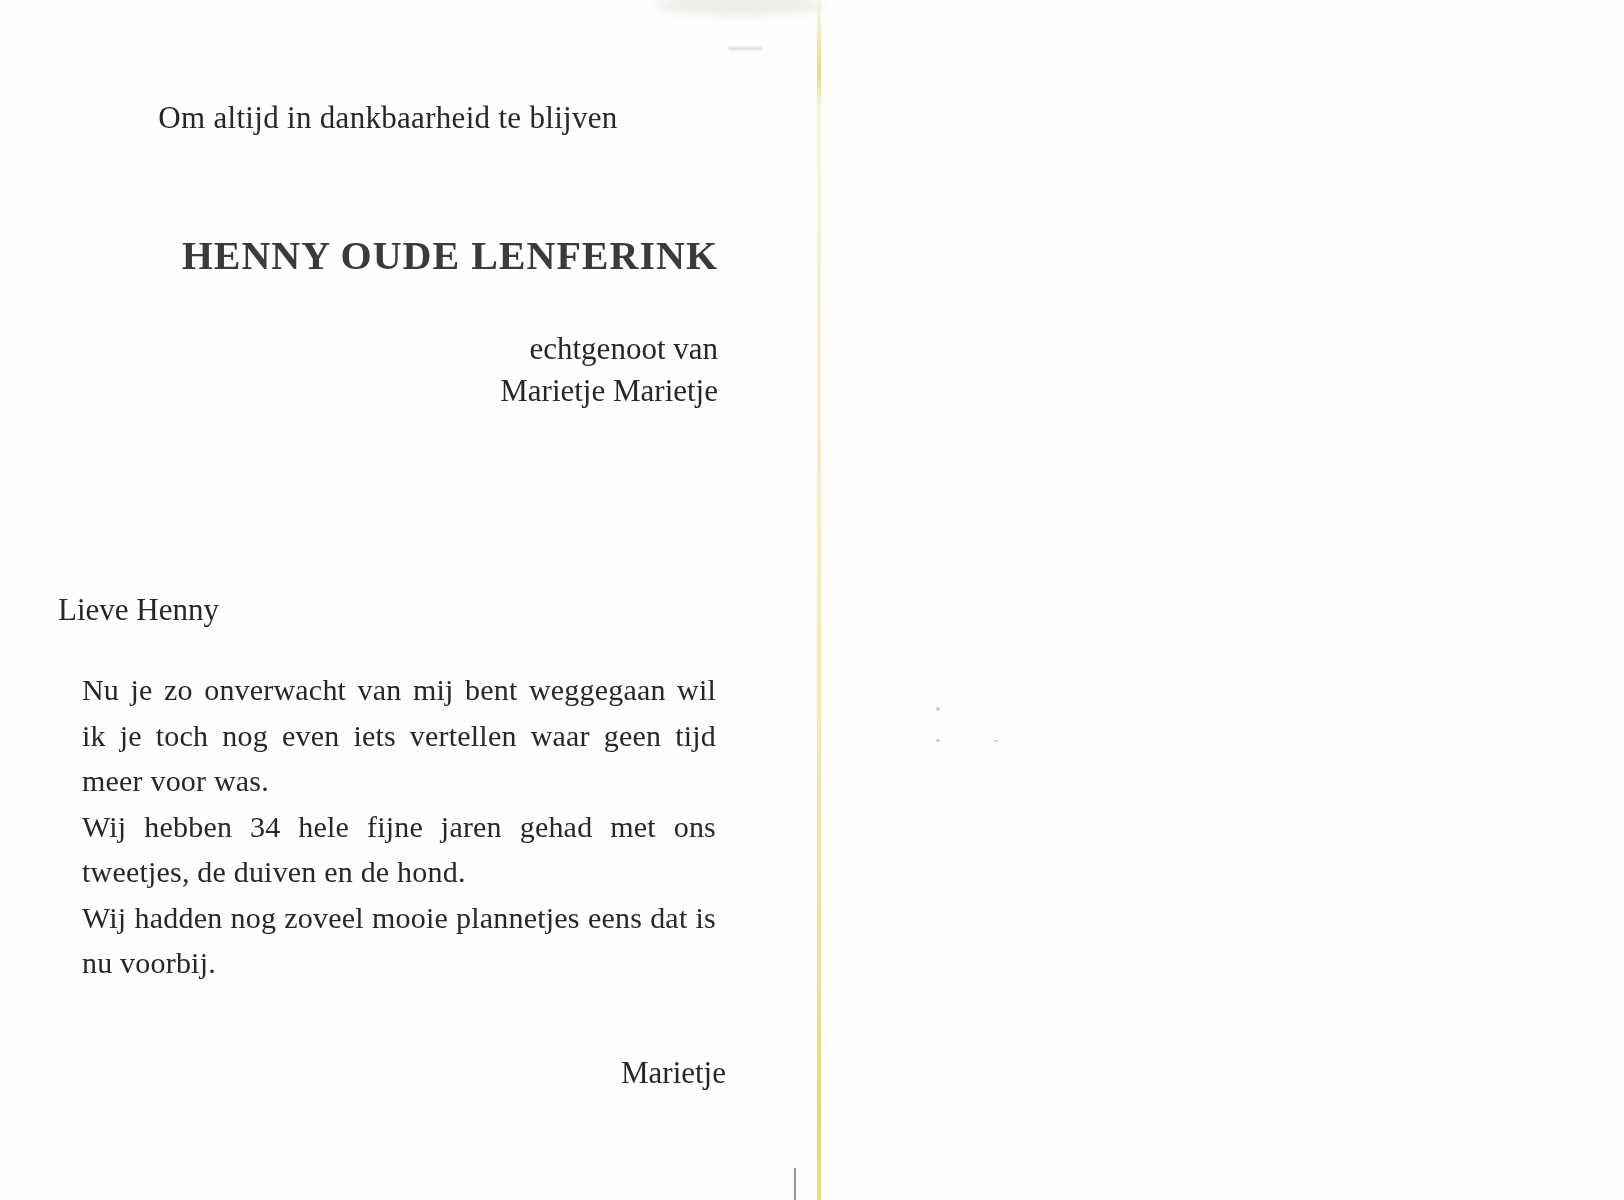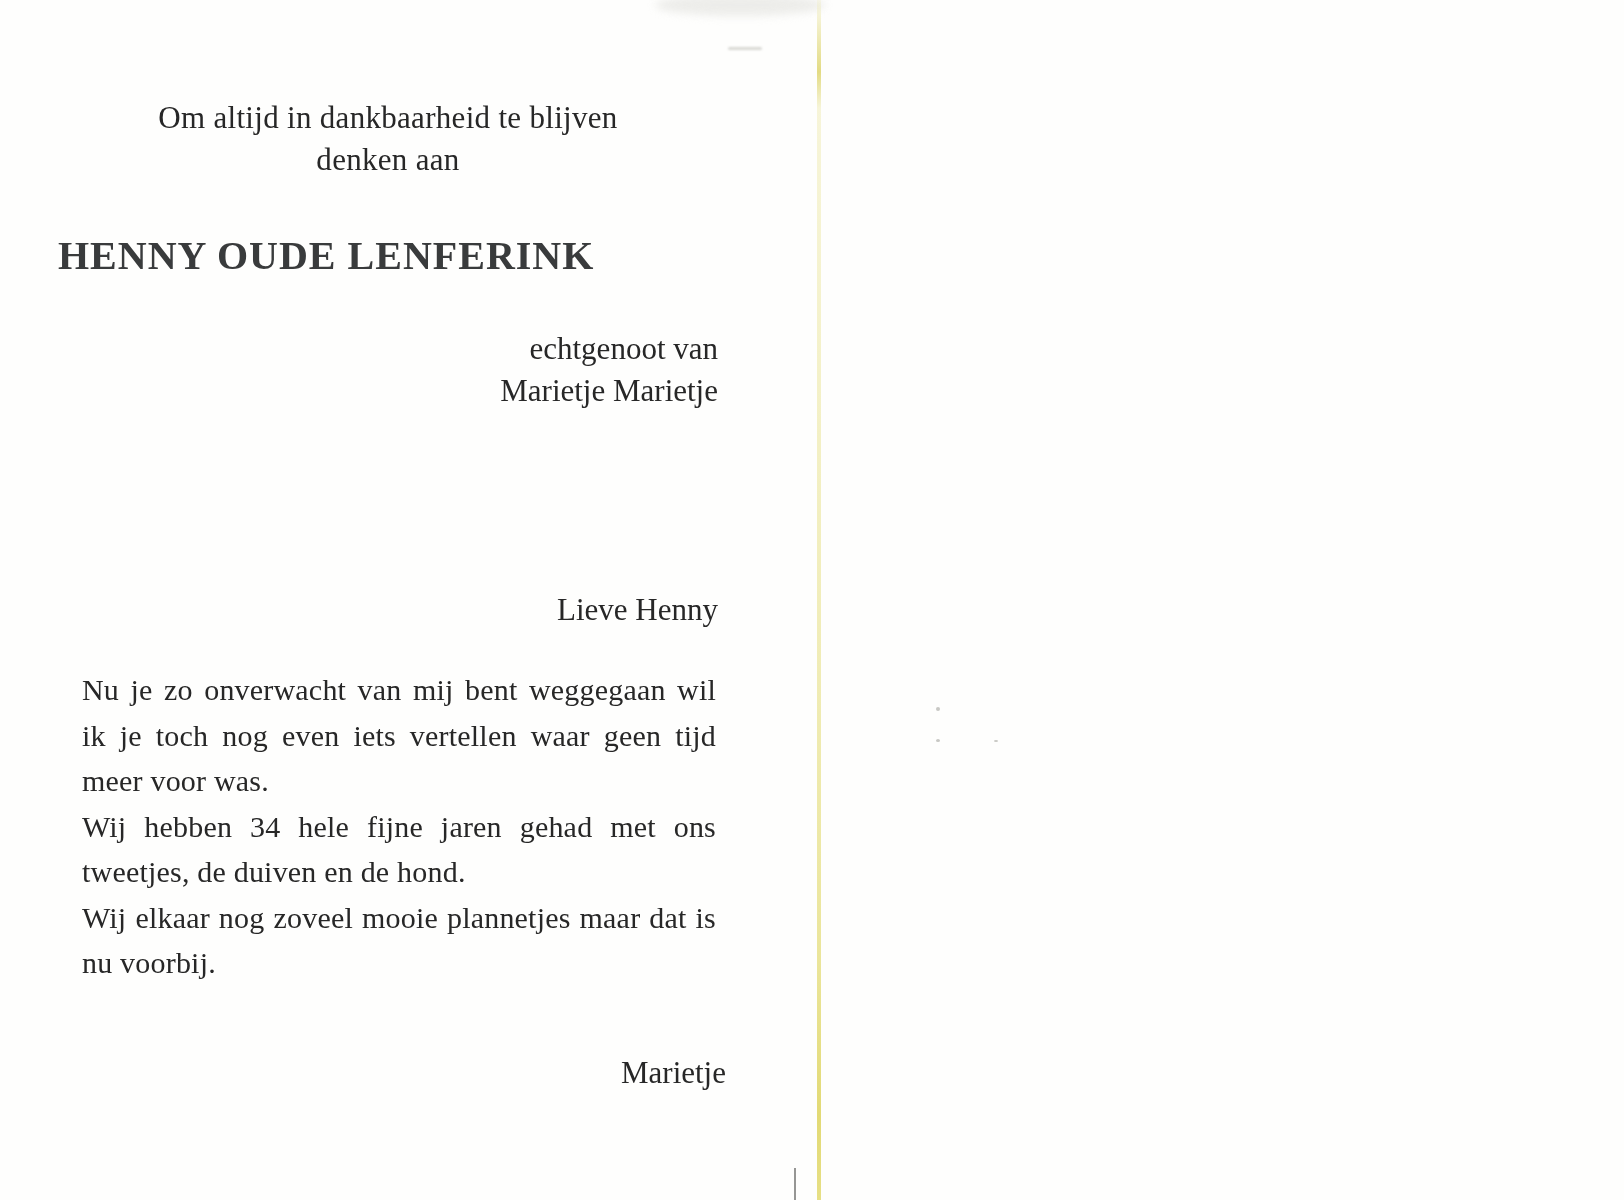--- a/index.html
+++ b/index.html
@@ -49,38 +49,38 @@
 
   
   .intro-block {
     position: absolute; left: 58px; top: 97px; width: 660px;
     text-align: center; font-size: 31px; line-height: 42px;
     letter-spacing: 0.3px;
   }
   .intro-line { display: block; }
   .deceased-name {
     position: absolute; left: 58px; top: 232px; width: 660px;
-    text-align: left; font-size: 40px; font-weight: bold;
+    text-align: right; font-size: 40px; font-weight: bold;
     letter-spacing: 1px; color: #393b3c;
   }
   .relation-block {
     position: absolute; left: 58px; top: 328px; width: 660px;
     text-align: right; font-size: 31px; line-height: 42px;
   }
   .relation-line { display: block; }
   .dates-row {
     position: absolute; left: 62px; top: 481px; width: 651px;
     display: flex; justify-content: space-between;
     font-size: 32px;
   }
   .date-item { white-space: nowrap; }
   .date-symbol { margin-right: 10px; }
   .salutation {
     position: absolute; left: 58px; top: 592px; width: 660px;
-    text-align: right; font-size: 31px;
+    text-align: left; font-size: 31px;
   }
   .letter-body {
     position: absolute; left: 57px; top: 667px; width: 659px;
     font-size: 30px; line-height: 45.5px; text-align: justify;
     letter-spacing: 0.2px;
   }
   .letter-body p { text-align: justify; margin-left: 25px; }
   .left-signature {
     position: absolute; left: 71px; top: 1055px; width: 655px;
     text-align: right; font-size: 31px;
@@ -94,37 +94,36 @@
 <div class="fold-line"></div>
 <div class="mark-bottom"></div>
 <div class="speck" id="speck-1"></div>
 <div class="speck" id="speck-2"></div>
 <div class="speck" id="speck-3"></div>
 
 <div class="scan-page" id="left-page">
 
   <div class="intro-block">
     <span class="intro-line">Om altijd in dankbaarheid te blijven</span>
-    <span class="intro-line">denken aan</span>
   </div>
 
   <div class="deceased-name">HENNY OUDE LENFERINK</div>
 
   <div class="relation-block">
     <span class="relation-line">echtgenoot van</span>
     <span class="relation-line">Marietje Marietje</span>
   </div>
 
 
   <div class="salutation">Lieve Henny</div>
 
   <div class="letter-body">
     <p>Nu je zo onverwacht van mij bent weggegaan wil ik je toch nog even iets vertellen waar geen tijd meer voor was.</p>
     <p>Wij hebben 34 hele fijne jaren gehad met ons tweetjes, de duiven en de hond.</p>
-    <p>Wij elkaar nog zoveel mooie plannetjes maar dat is nu voorbij.</p>
+    <p>Wij hadden nog zoveel mooie plannetjes eens dat is nu voorbij.</p>
   </div>
 
   <div class="left-signature">Marietje</div>
 </div>
 
 <div class="scan-page" id="right-page">
 
   
 
   

